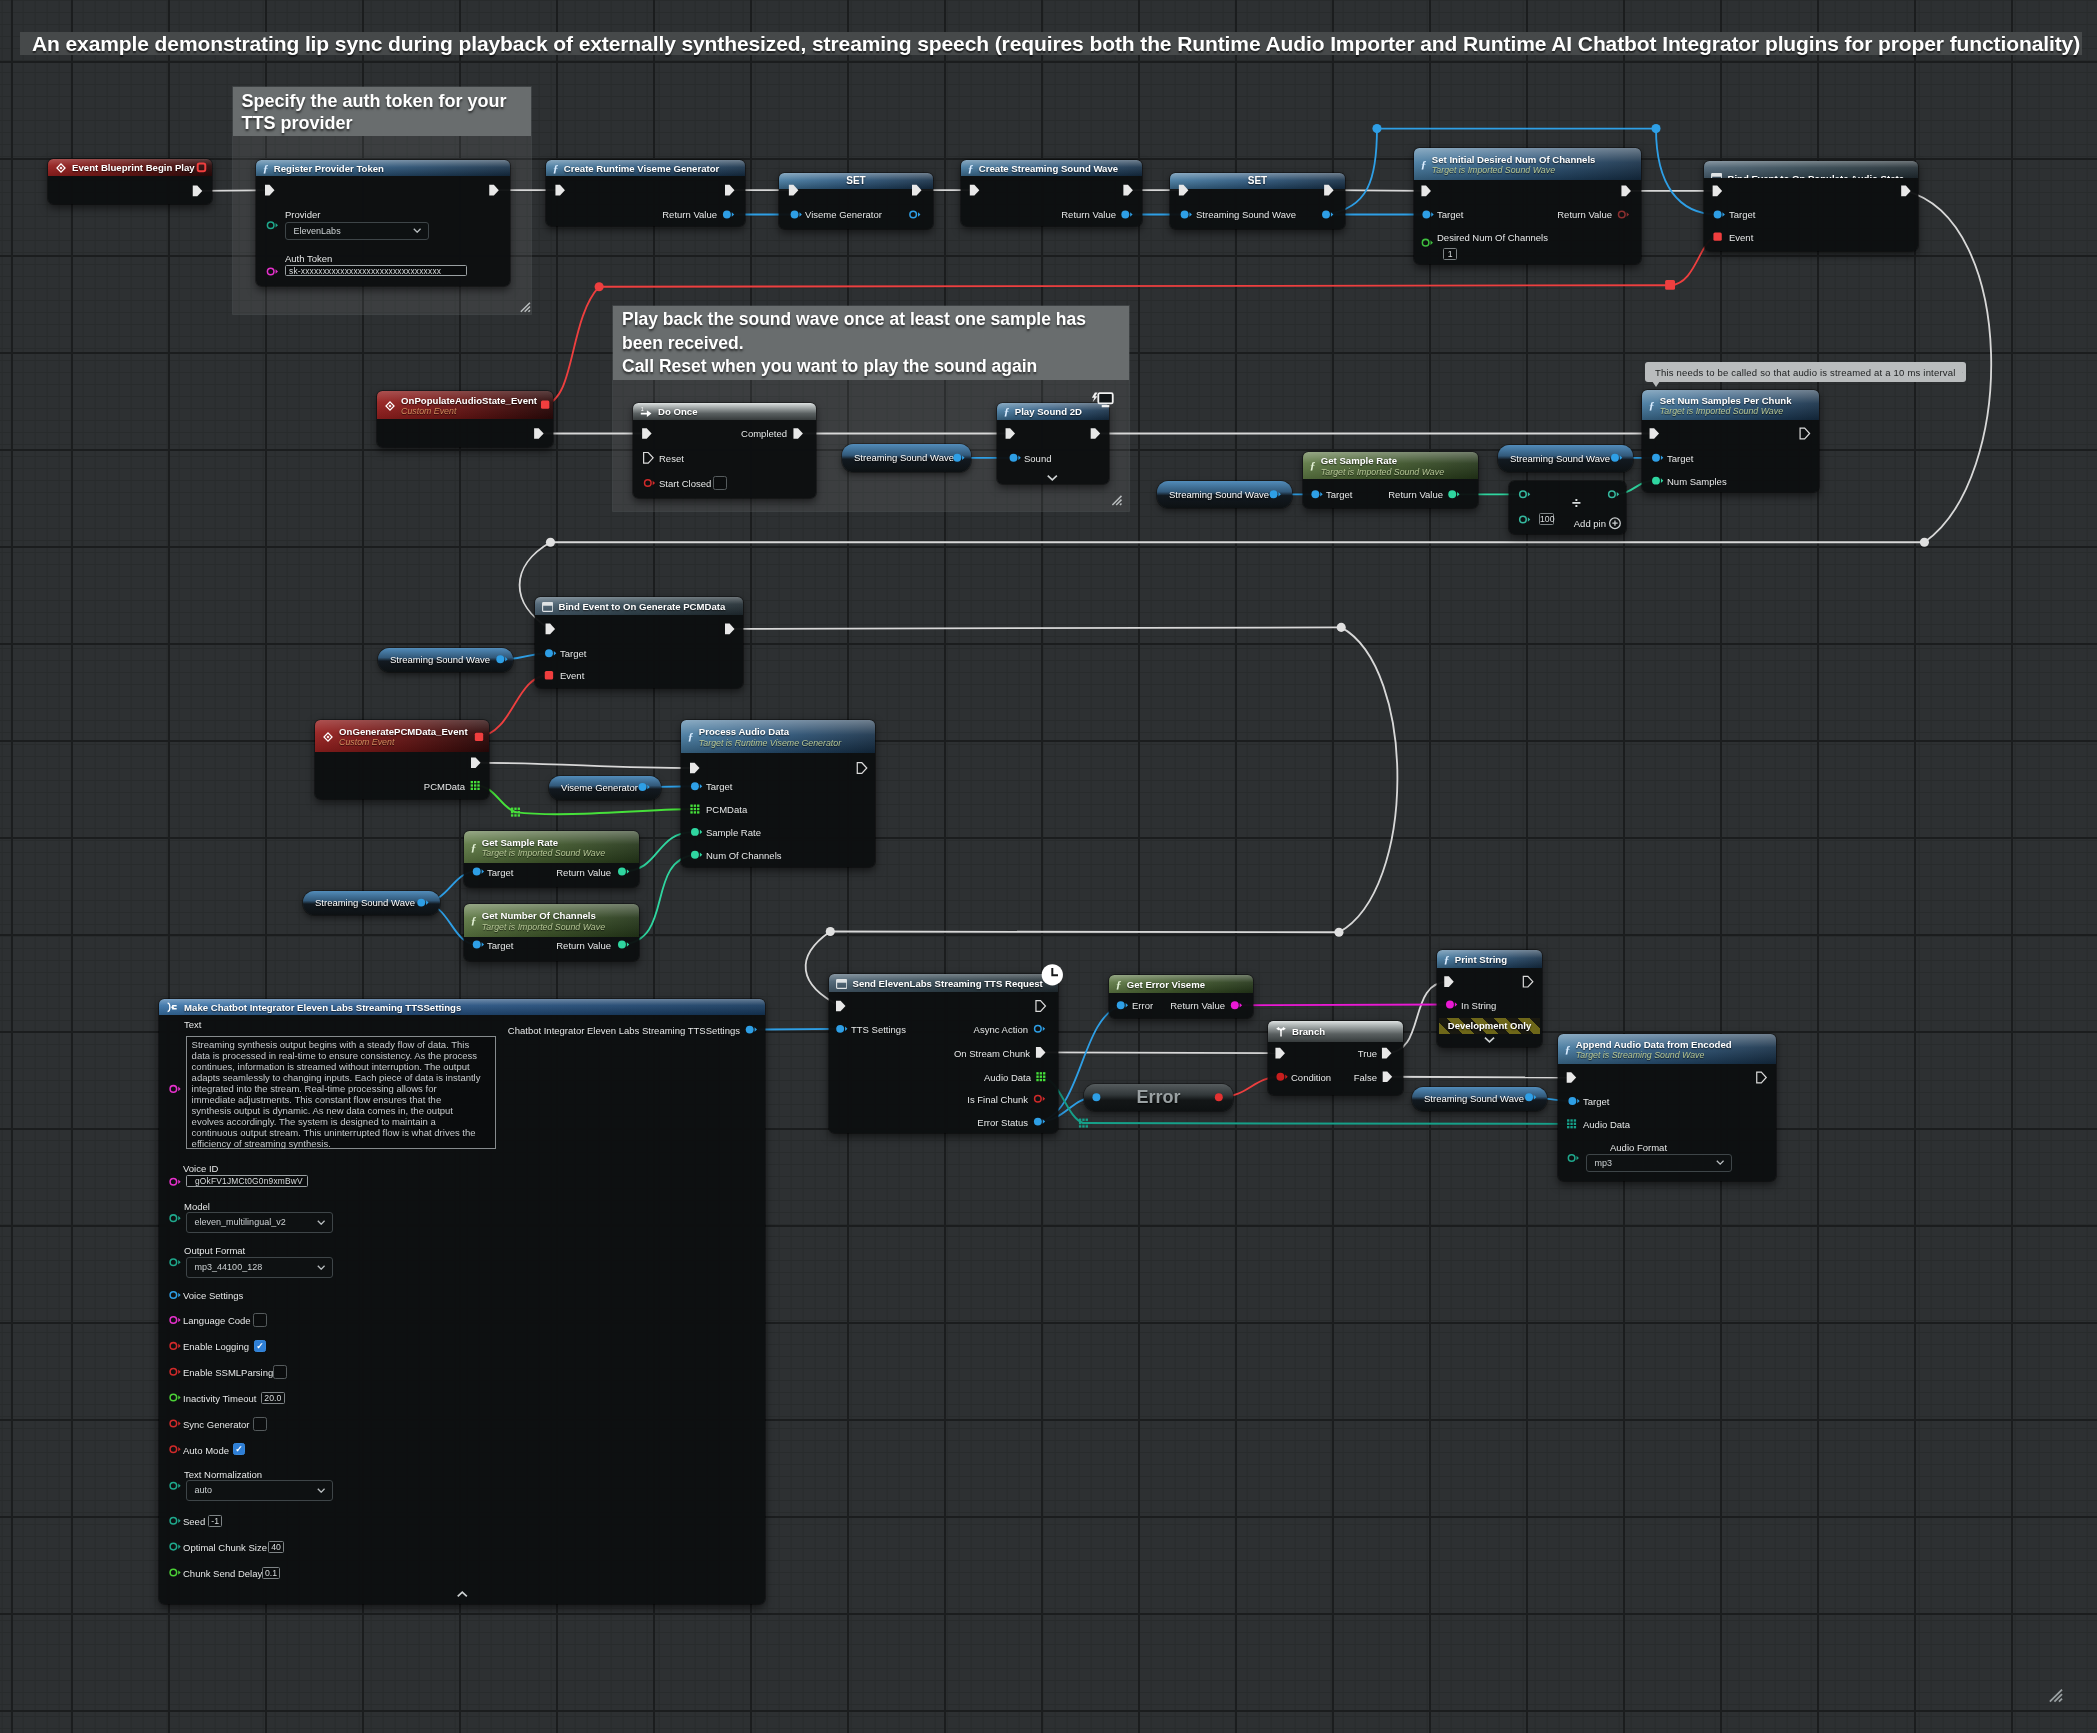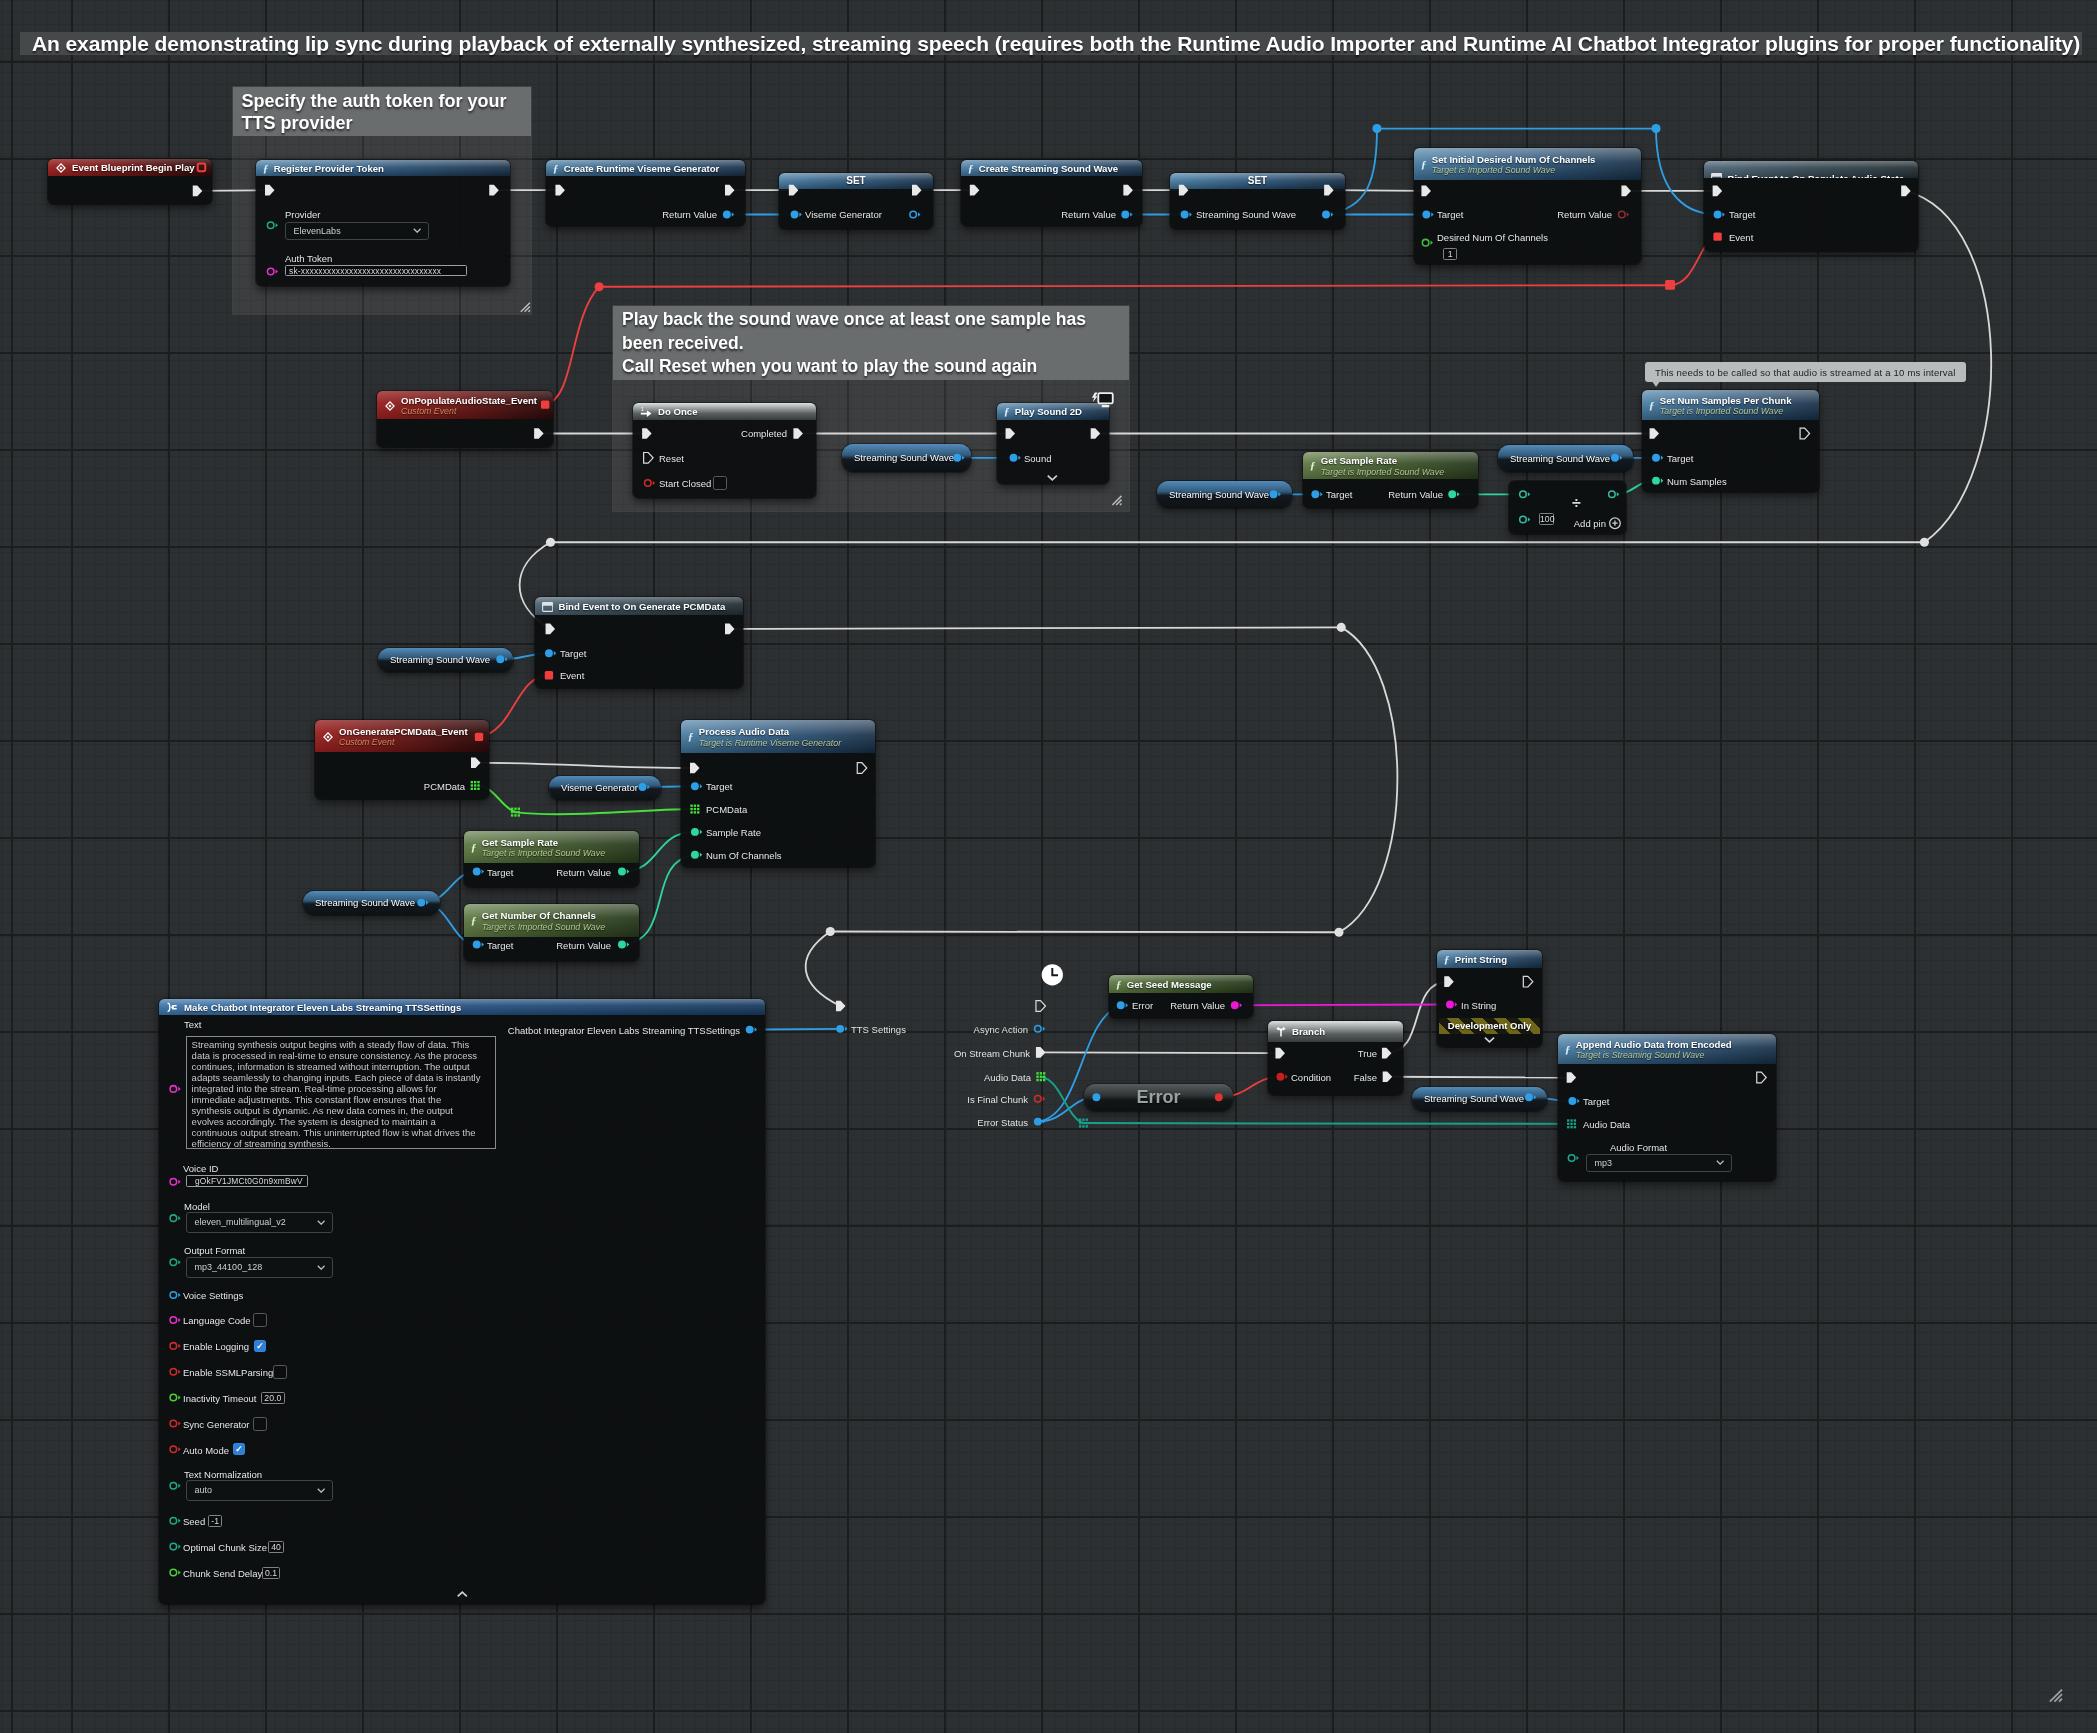--- a/index.html
+++ b/index.html
@@ -318,25 +318,36 @@
         <div class="hrow" style="height:16px">
           <svg width="13" height="10.6" viewBox="0 0 17 14" style="flex:none">
             <path d="M2 1.5 C5 1.5 5 4 5 7 C5 10 5 12.5 2 12.5" stroke="#fff" stroke-width="1.8" fill="none"></path>
             <path d="M8 5 h6 M8 9 h6" stroke="#fff" stroke-width="2"></path>
             <circle cx="8.6" cy="7" r="1.6" fill="#fff"></circle>
           </svg>
           <div class="ht ">Make Chatbot Integrator Eleven Labs Streaming TTSSettings</div>
         </div>
       </div>
     </div>
+    <div class="node" style="left:829px;top:974px;width:229px;height:159px">
+      <div class="hdr hbind" style="height:17.5px">
+        <div class="hrow" style="height:17.5px">
+          <svg width="11.4" height="10" viewBox="0 0 15 13" style="flex:none">
+            <rect x="0.8" y="0.8" width="13.4" height="11.4" rx="1.2" fill="none" stroke="#dfe3e5" stroke-width="1.5"></rect>
+            <rect x="0.8" y="0.8" width="13.4" height="4" fill="#dfe3e5"></rect>
+          </svg>
+          <div class="ht ">Send ElevenLabs Streaming TTS Request</div>
+        </div>
+      </div>
+    </div>
     <div class="node" style="left:1109px;top:975px;width:144px;height:43px">
       <div class="hdr hgreen" style="height:18px">
         <div class="hrow" style="height:18px">
           <span class="fic">ƒ</span>
-          <div class="ht ">Get Seed Message</div>
+          <div class="ht ">Get Error Viseme</div>
         </div>
       </div>
     </div>
     <div class="node" style="left:1268px;top:1021px;width:135px;height:74px">
       <div class="hdr hgray" style="height:20.5px">
         <div class="hrow" style="height:20.5px">
           <svg width="12" height="11.4" viewBox="0 0 16 15" style="flex:none">
             <path d="M8 14 V7 M8 7 C8 4.5 6.5 3.5 4.5 3.5 M8 7 C8 4.5 9.5 3.5 11.5 3.5" stroke="#fff" stroke-width="2" fill="none"></path>
             <path d="M5.5 1 L1.5 3.5 L5.5 6 Z" fill="#fff"></path>
             <path d="M10.5 1 L14.5 3.5 L10.5 6 Z" fill="#fff"></path>

